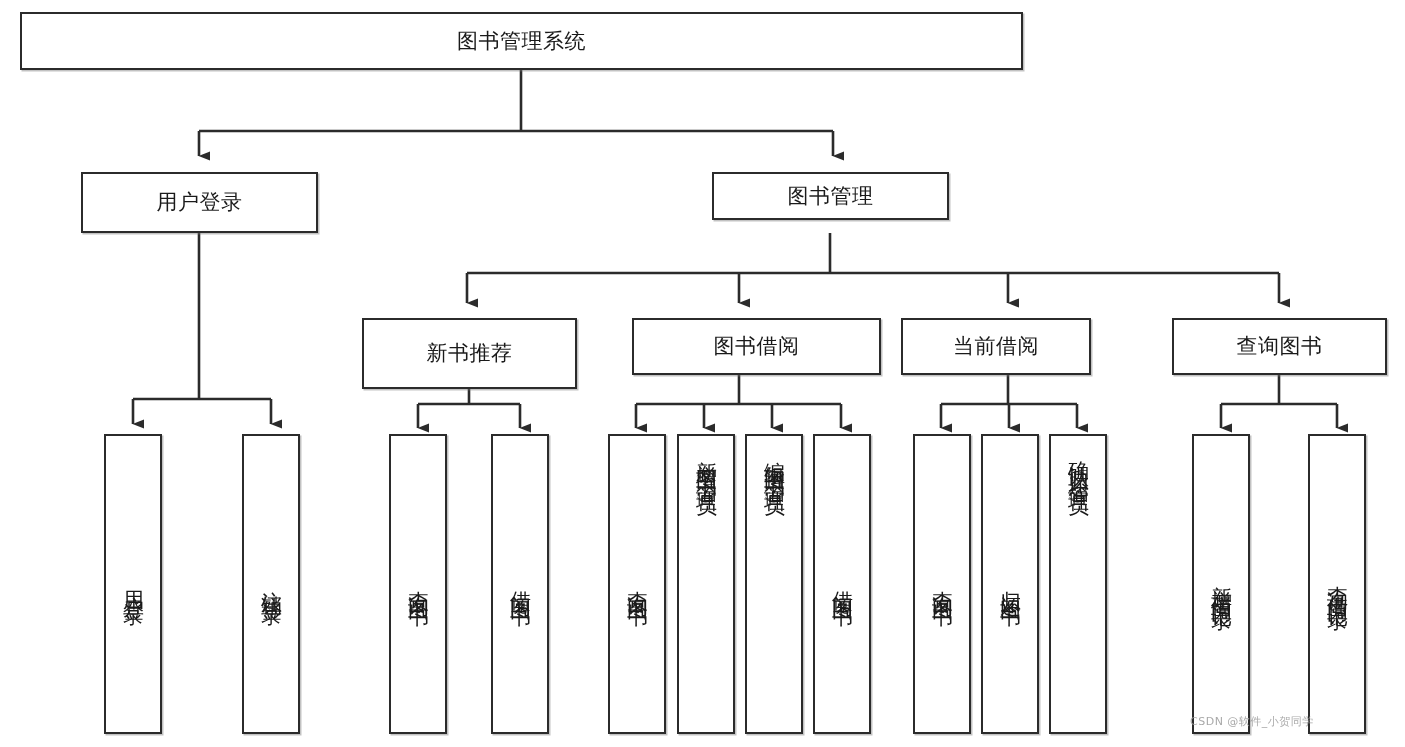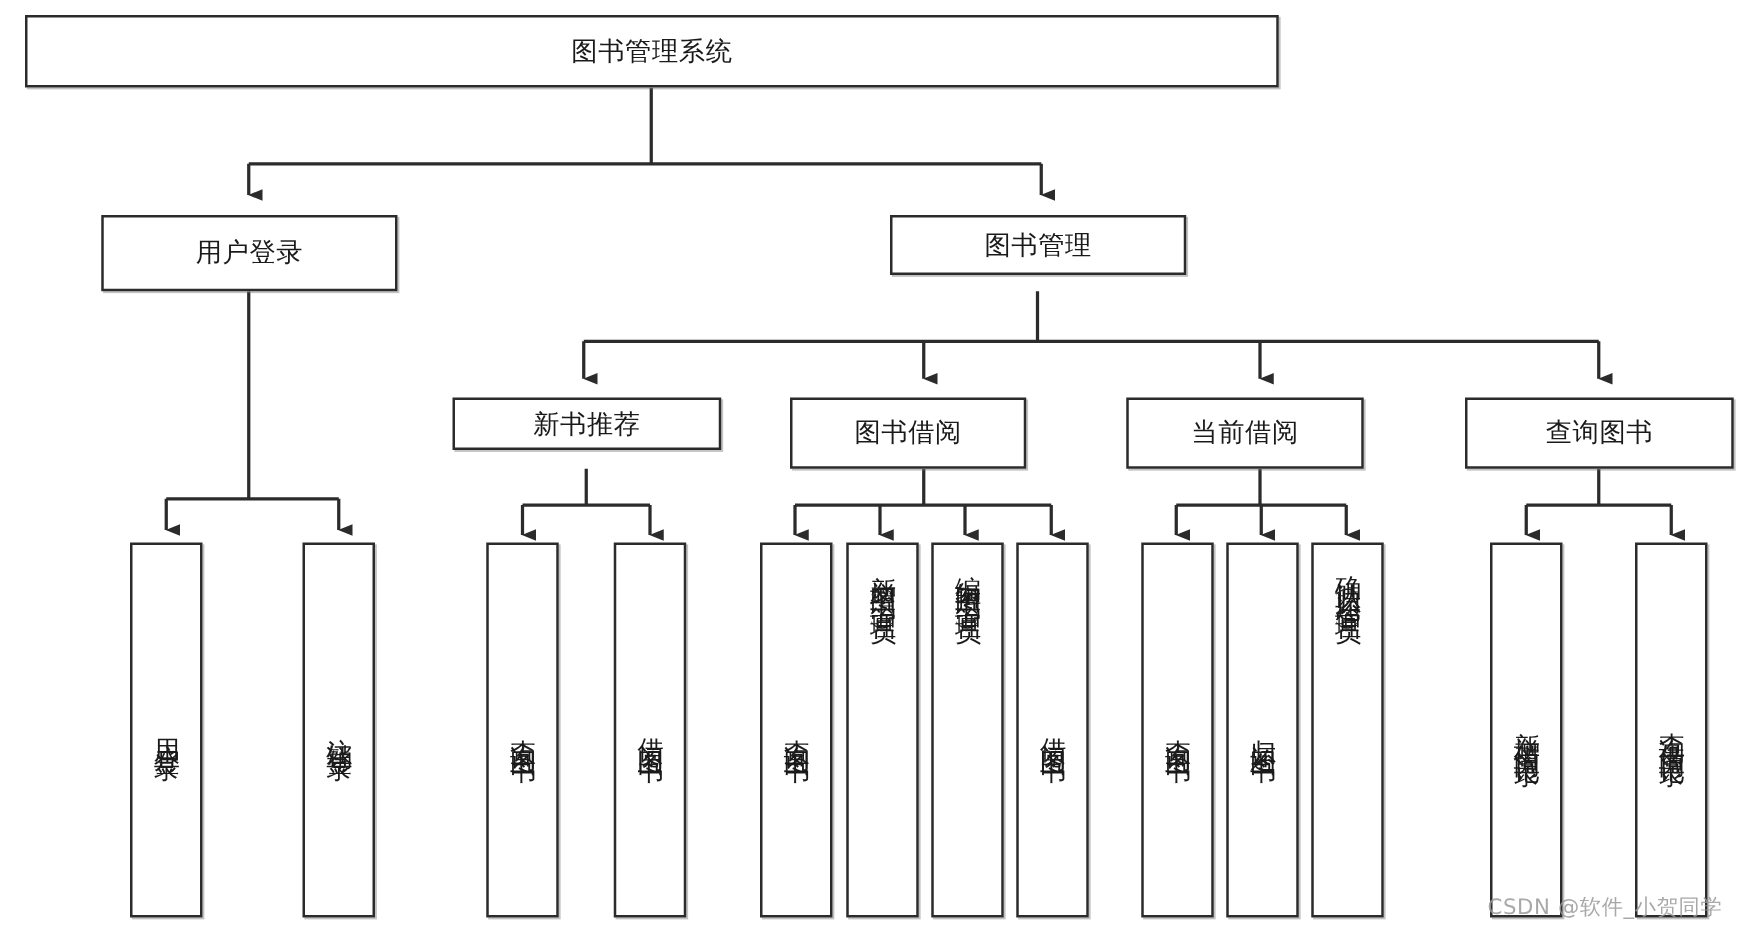--- a/index.html
+++ b/index.html
@@ -58,21 +58,21 @@
     letter-spacing: 5px;
     white-space: nowrap;
     line-height: 1;
   }
   .node.vert.mid {
     align-items: center;
     padding-top: 0;
   }
   .watermark {
     position: absolute;
-    font-size: 17px;
+    font-size: 11px;
     color: #9a9a9a;
     letter-spacing: 0.5px;
     white-space: nowrap;
     opacity: 0.85;
   }
 </style>
 </head>
 <body>
 
 <div id="canvas">
@@ -132,25 +132,25 @@
   </div>
 
   <div class="node" style="left:81px; top:172px; width:237px; height:61px;">
     <span class="lbl">用户登录</span>
   </div>
 
   <div class="node" style="left:712px; top:172px; width:237px; height:48px;">
     <span class="lbl">图书管理</span>
   </div>
 
-  <div class="node" style="left:362px; top:318px; width:215px; height:42px;">
+  <div class="node" style="left:362px; top:318px; width:215px; height:71px;">
     <span class="lbl">新书推荐</span>
   </div>
 
-  <div class="node" style="left:632px; top:318px; width:189px; height:57px;">
+  <div class="node" style="left:632px; top:318px; width:249px; height:57px;">
     <span class="lbl">图书借阅</span>
   </div>
 
   <div class="node" style="left:901px; top:318px; width:190px; height:57px;">
     <span class="lbl">当前借阅</span>
   </div>
 
   <div class="node" style="left:1172px; top:318px; width:215px; height:57px;">
     <span class="lbl">查询图书</span>
   </div>

